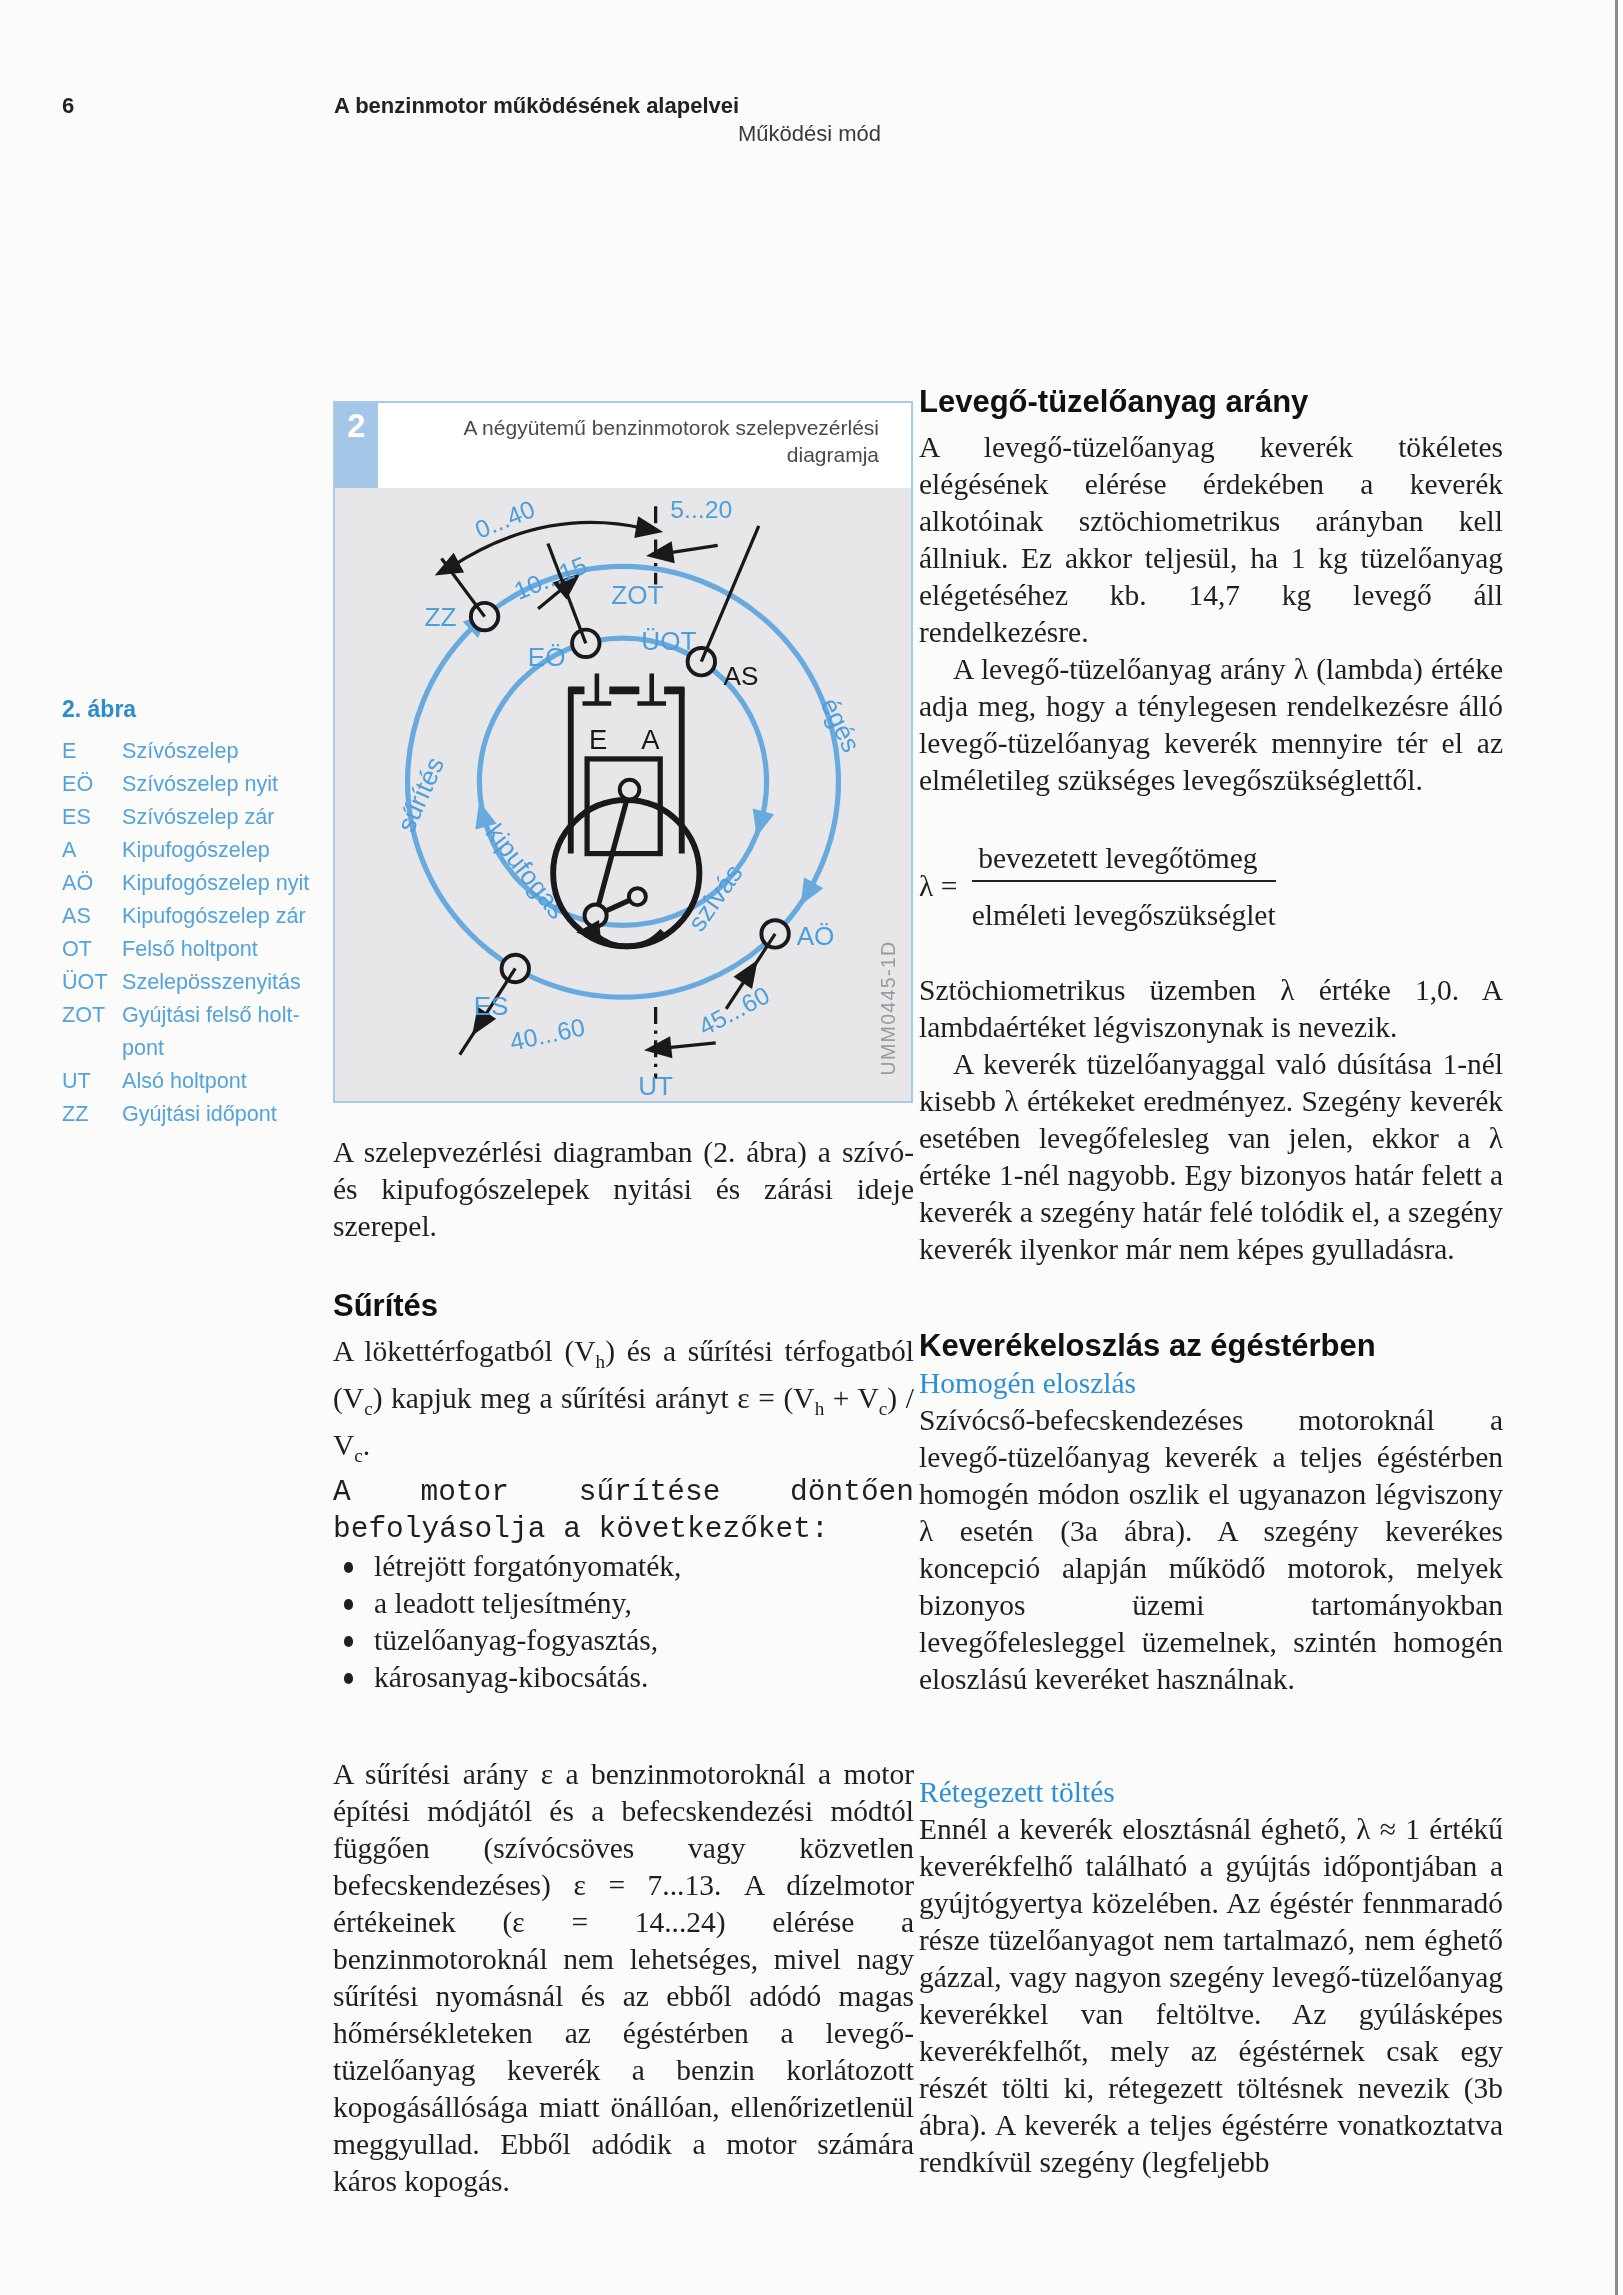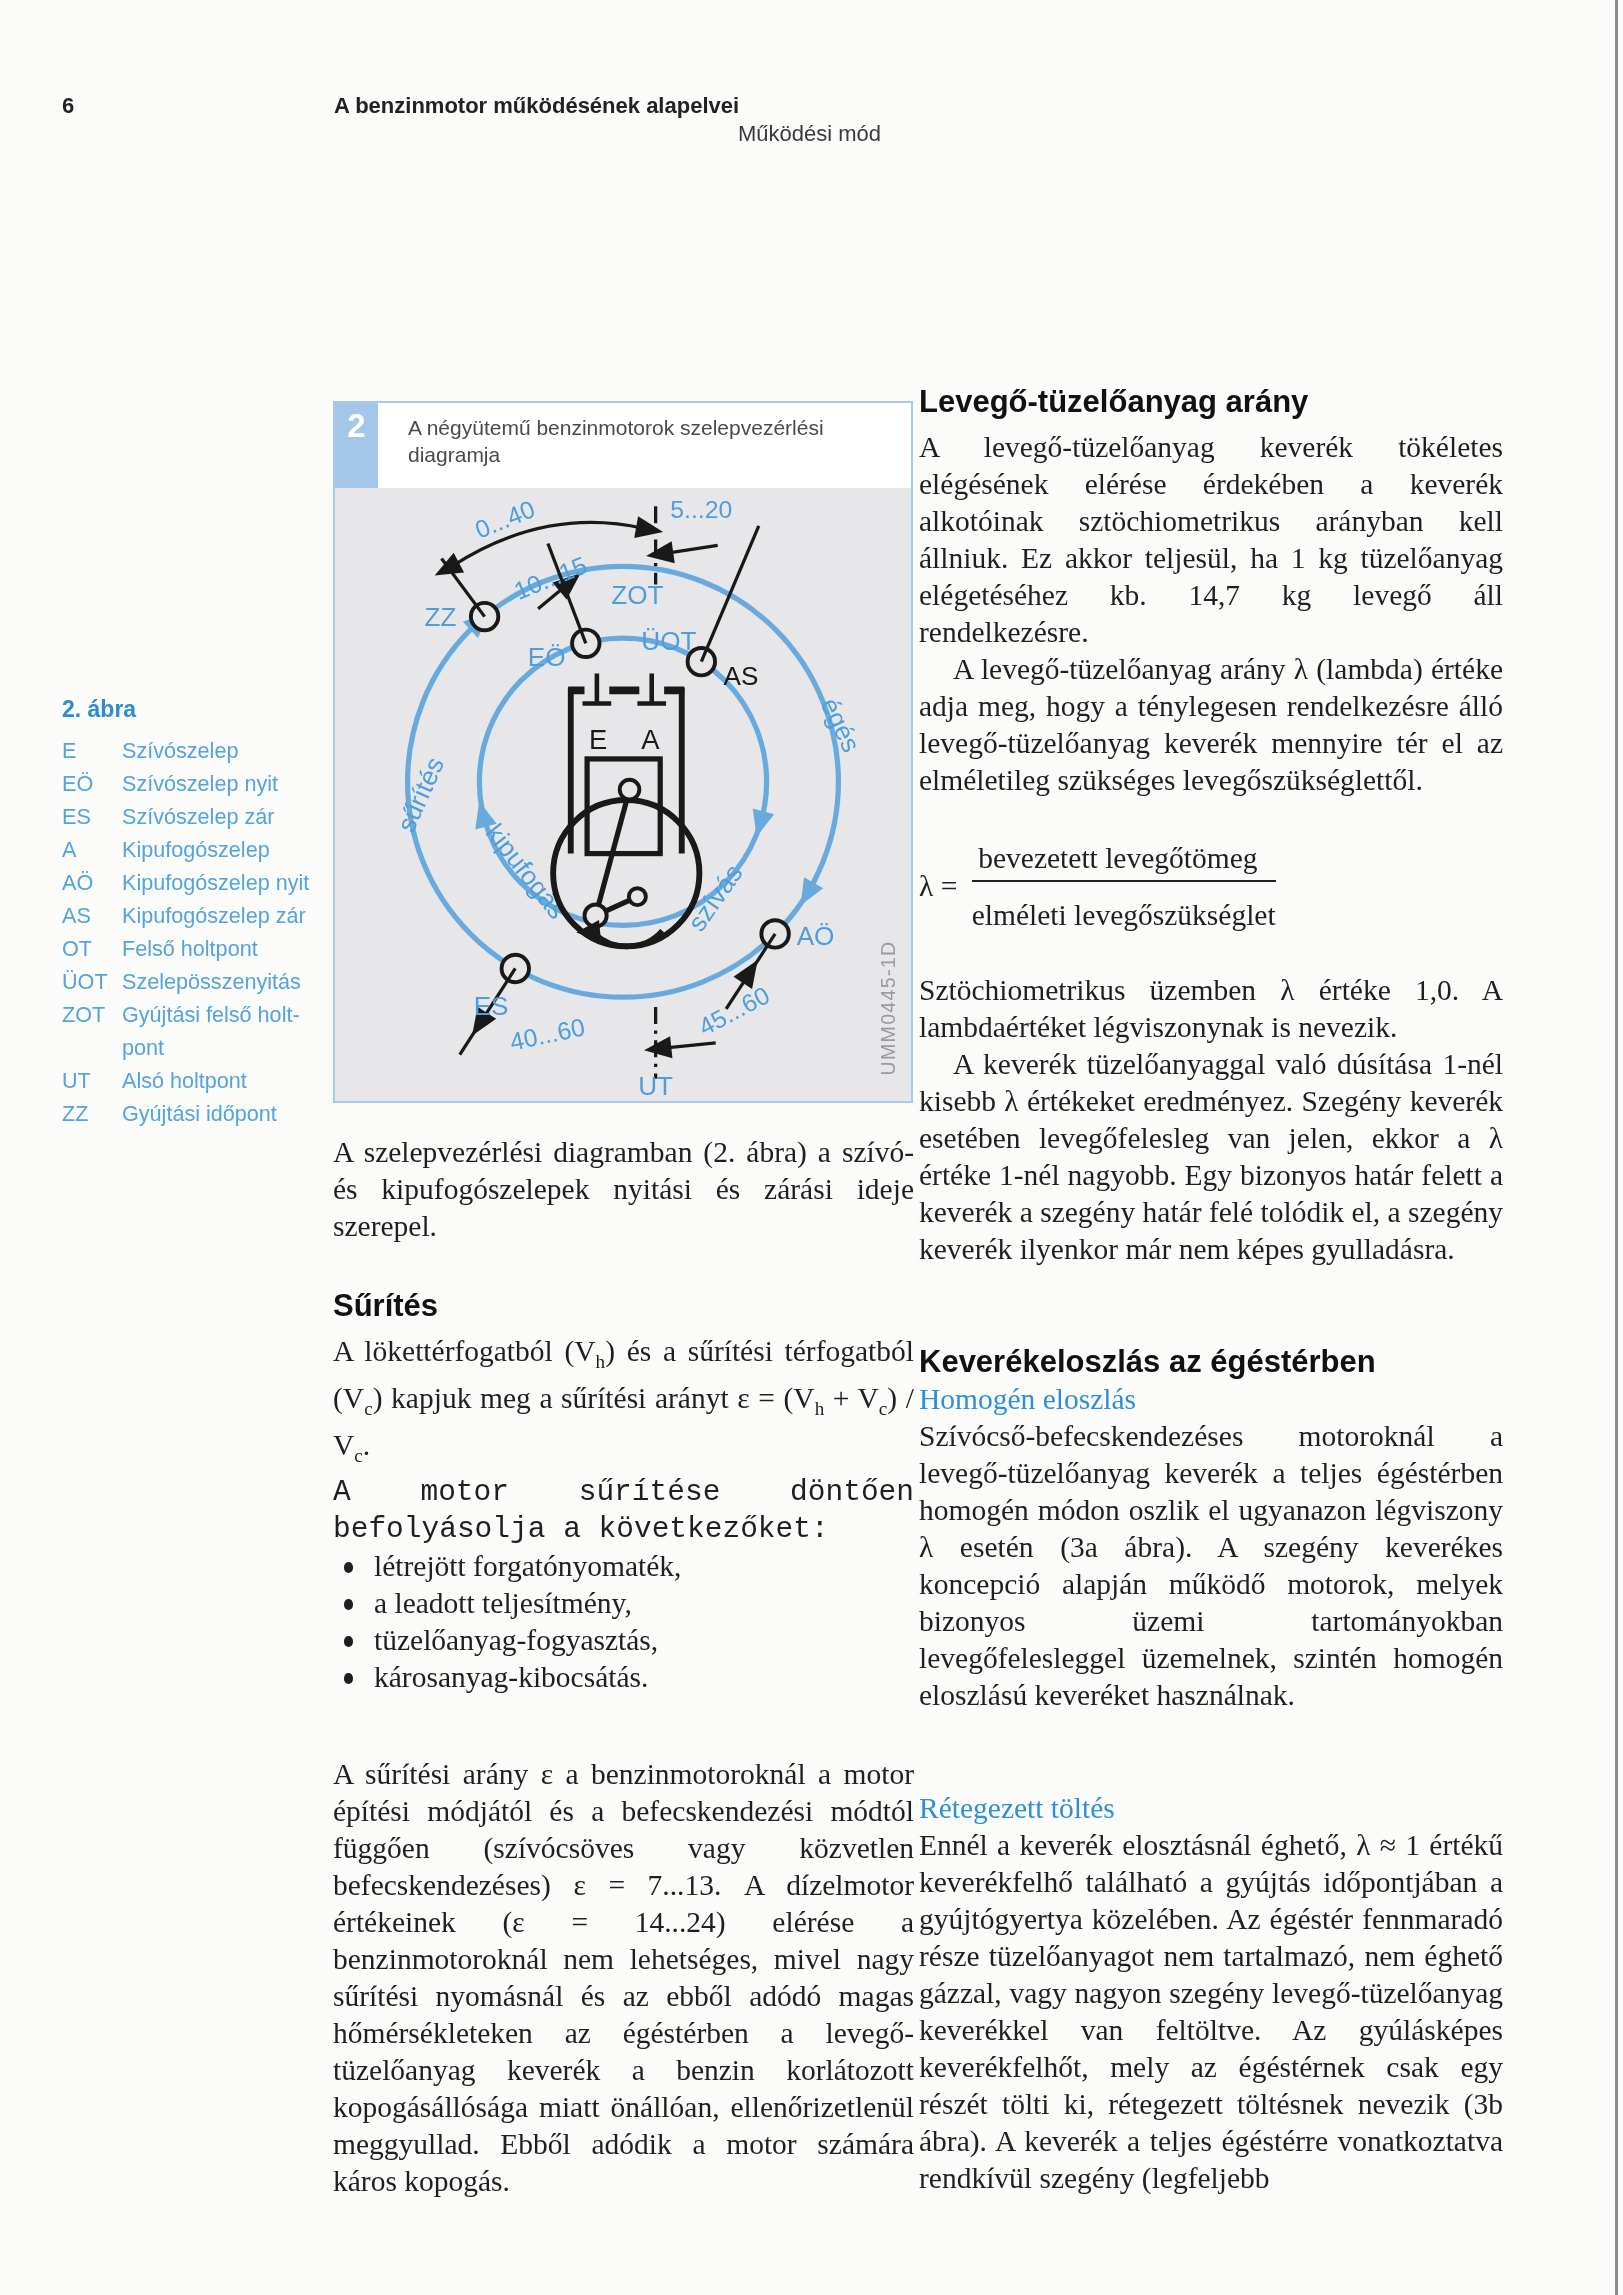--- a/index.html
+++ b/index.html
@@ -9,21 +9,21 @@
   
   .hdr-num{position:absolute;left:62px;top:93px;font:bold 22px "Liberation Sans",sans-serif;color:#222;}
   .hdr-title{position:absolute;left:334px;top:93px;font:bold 22px "Liberation Sans",sans-serif;color:#222;}
   .hdr-sect{position:absolute;left:738px;top:93px;font:22px "Liberation Sans",sans-serif;color:#3a3a3a;margin-top:28px;}
   
   .figure{position:absolute;left:333px;top:401px;width:580px;height:702px;background:#fff;
           border:2px solid #a9c9ea;box-sizing:border-box;}
   .fig-cap{position:absolute;left:0;top:0;right:0;height:85px;display:flex;}
   .fig-num{width:43px;height:85px;background:#a3c6e9;color:#fff;font:bold 33px "Liberation Sans",sans-serif;
            display:flex;justify-content:center;align-items:flex-start;padding-top:3.9px;box-sizing:border-box;flex:none;}
-  .fig-cap-text{font:21px/27.5px "Liberation Sans",sans-serif;color:#4a4a4a;padding:10.5px 13px 0 30px;width:471px;}
+  .fig-cap-text{font:21px/27.5px "Liberation Sans",sans-serif;color:#4a4a4a;padding:10.5px 13px 0 30px;width:471px;text-align:right;}
   .fig-img{position:absolute;left:0;top:85px;right:0;bottom:0;background:#e7e7e9;}
   .fig-img svg{display:block;width:100%;height:100%;}
   
   .legend{position:absolute;left:62px;top:665px;width:259px;font:21.6px/33px "Liberation Sans",sans-serif;color:#54a3dc;margin-top:28px;}
   .legend-title{font-weight:bold;font-size:23px;color:#2d8ccc;margin-bottom:7.9px;}
   .lrow{display:flex;}
   .lkey{width:60px;flex:none;}
   .llab{flex:1;}
   
   .col{position:absolute;font-size:29.5px;line-height:37px;text-align:justify;}
@@ -218,20 +218,20 @@
     <p class="indent">A levegő-tüzelőanyag arány λ (lambda) értéke adja meg, hogy a ténylegesen rendelkezésre álló levegő-tüzelőanyag keverék mennyire tér el az elméletileg szükséges levegőszükséglettől.</p>
     <div class="formula">
       <span>λ =</span>
       <span class="frac">
         <span class="num">bevezetett levegőtömeg</span>
         <span class="den">elméleti levegőszükséglet</span>
       </span>
     </div>
     <p>Sztöchiometrikus üzemben λ értéke 1,0. A lambdaértéket légviszonynak is nevezik.</p>
     <p class="indent">A keverék tüzelőanyaggal való dúsítása 1-nél kisebb λ értékeket eredményez. Szegény keverék esetében levegőfelesleg van jelen, ekkor a λ értéke 1-nél nagyobb. Egy bizonyos határ felett a keverék a szegény határ felé tolódik el, a szegény keverék ilyenkor már nem képes gyulladásra.</p>
-    <h2 class="sec" style="margin-top:76px;margin-bottom:1.3px;">Keverékeloszlás az égéstérben</h2>
+    <h2 class="sec" style="margin-top:60px;margin-bottom:1.3px;">Keverékeloszlás az égéstérben</h2>
     <p class="subhead">Homogén eloszlás</p>
     <p>Szívócső-befecskendezéses motoroknál a levegő-tüzelőanyag keverék a teljes égéstérben homogén módon oszlik el ugyanazon légviszony λ esetén (3a ábra). A szegény keverékes koncepció alapján működő motorok, melyek bizonyos üzemi tartományokban levegőfelesleggel üzemelnek, szintén homogén eloszlású keveréket használnak.</p>
     <p class="subhead" style="margin-top:76px;font-family:Liberation Serif, serif;">Rétegezett töltés</p>
     <p>Ennél a keverék elosztásnál éghető, λ ≈ 1 értékű keverékfelhő található a gyújtás időpontjában a gyújtógyertya közelében. Az égéstér fennmaradó része tüzelőanyagot nem tartalmazó, nem éghető gázzal, vagy nagyon szegény levegő-tüzelőanyag keverékkel van feltöltve. Az gyúlásképes keverékfelhőt, mely az égéstérnek csak egy részét tölti ki, rétegezett töltésnek nevezik (3b ábra). A keverék a teljes égéstérre vonatkoztatva rendkívül szegény (legfeljebb</p>
   </div>
 </div>
 
 
 </body></html>

